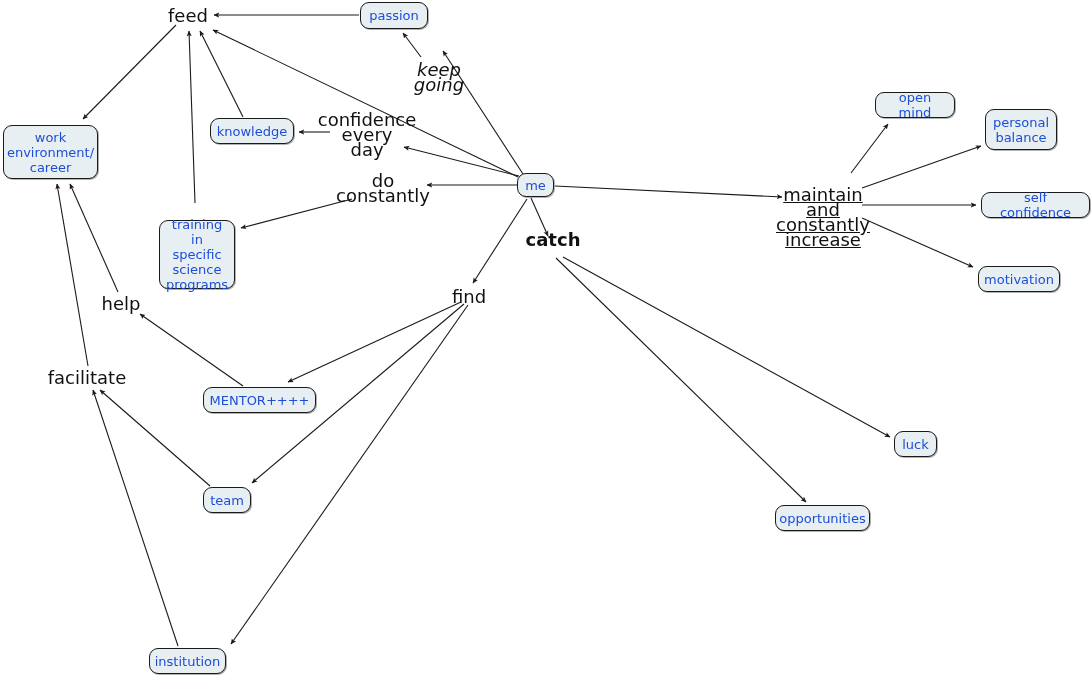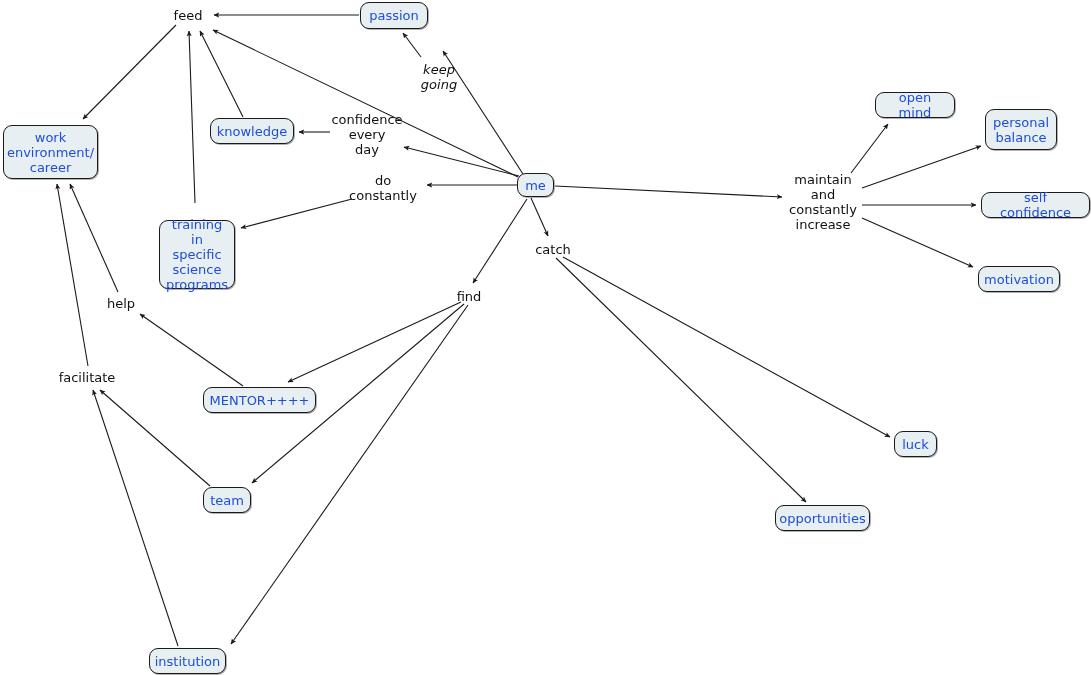--- a/index.html
+++ b/index.html
@@ -24,21 +24,21 @@
     display:flex;
     align-items:center;
     justify-content:center;
     padding:2px 6px;
     white-space:pre-line;
     box-shadow:1px 1px 0 rgba(0,0,0,0.30);
   }
   .link-label{
     position:absolute;
     color:#111111;
-    font-size:13px;
+    font-size:18px;
     line-height:15px;
     text-align:center;
     white-space:pre-line;
     background:transparent;
     display:flex;
     align-items:center;
     justify-content:center;
   }
 </style>
 </head>
@@ -108,23 +108,23 @@
     </div>
   <div id="label-layer">
       <div class="link-label" style="left: 168px; top: 7px; width: 40px; height: 16px;">feed</div>
       <div class="link-label" style="left: 417px; top: 62px; width: 44px; height: 30px; font-style: italic;">keep
 going</div>
       <div class="link-label" style="left: 335px; top: 112px; width: 64px; height: 45px;">confidence
 every
 day</div>
       <div class="link-label" style="left: 345px; top: 173px; width: 76px; height: 30px;">do
 constantly</div>
-      <div class="link-label" style="left: 786px; top: 172px; width: 74px; height: 60px;">maintain
+      <div class="link-label" style="left: 786px; top: 187px; width: 74px; height: 60px; text-decoration: underline;">maintain
 and
 constantly
 increase</div>
-      <div class="link-label" style="left: 533px; top: 241px; width: 40px; height: 16px;">catch</div>
+      <div class="link-label" style="left: 533px; top: 231px; width: 40px; height: 16px; font-weight: bold;">catch</div>
       <div class="link-label" style="left: 453px; top: 288px; width: 32px; height: 16px;">find</div>
       <div class="link-label" style="left: 104px; top: 295px; width: 34px; height: 16px;">help</div>
       <div class="link-label" style="left: 56px; top: 369px; width: 62px; height: 16px;">facilitate</div>
     </div>
 
 </div>
 
 </body></html>

